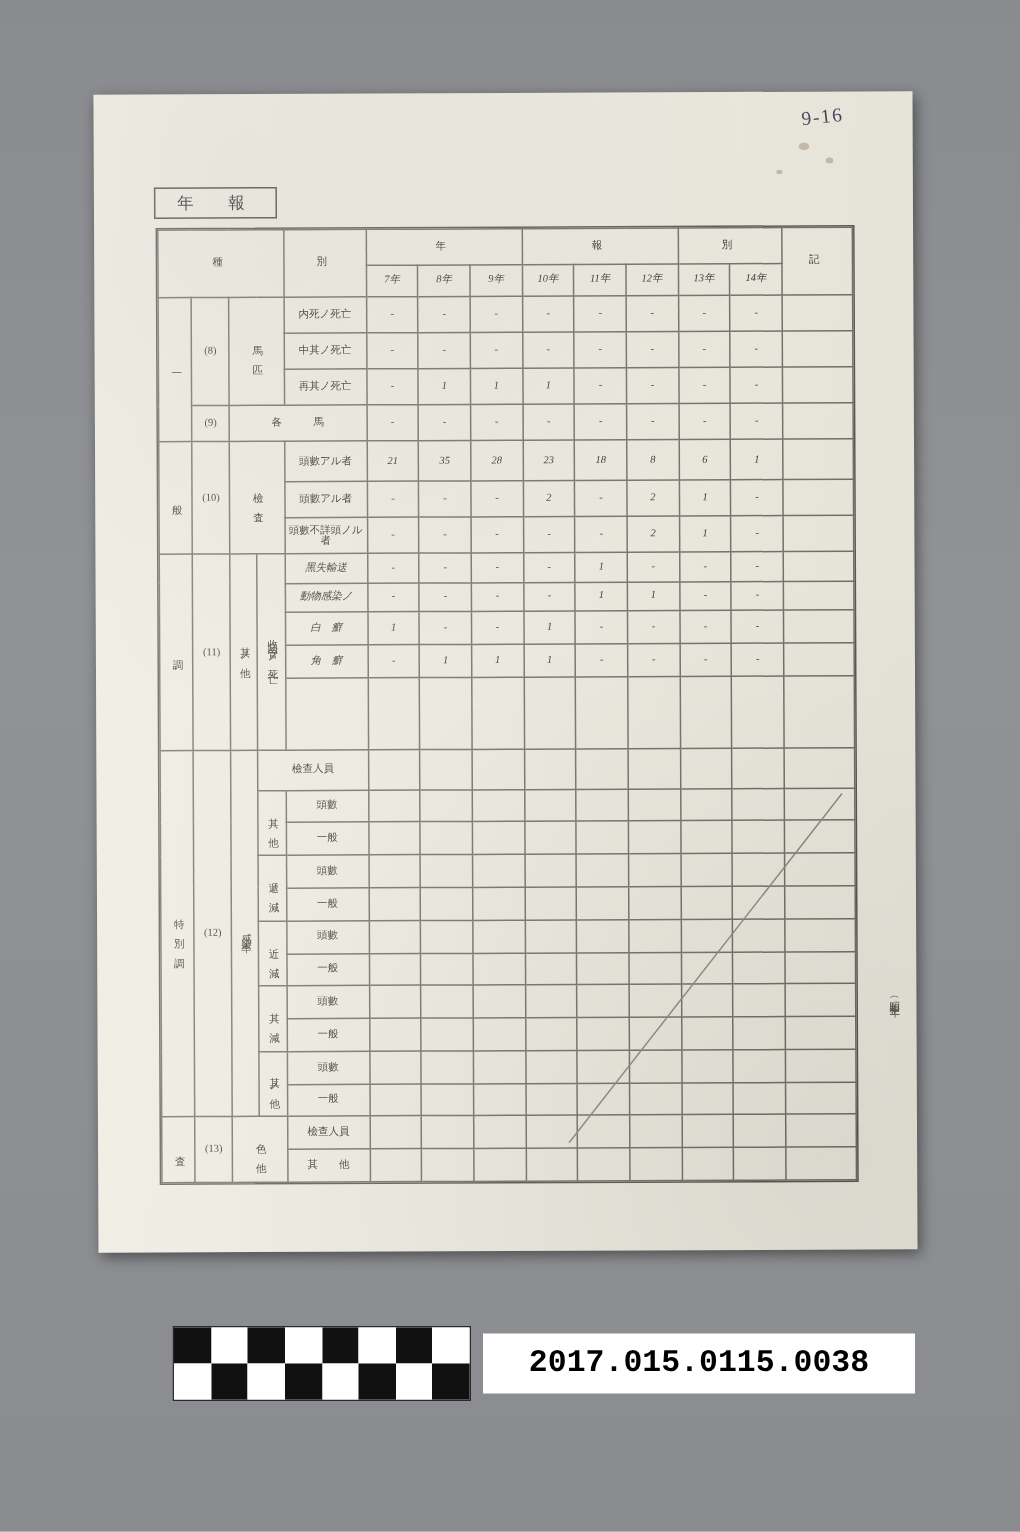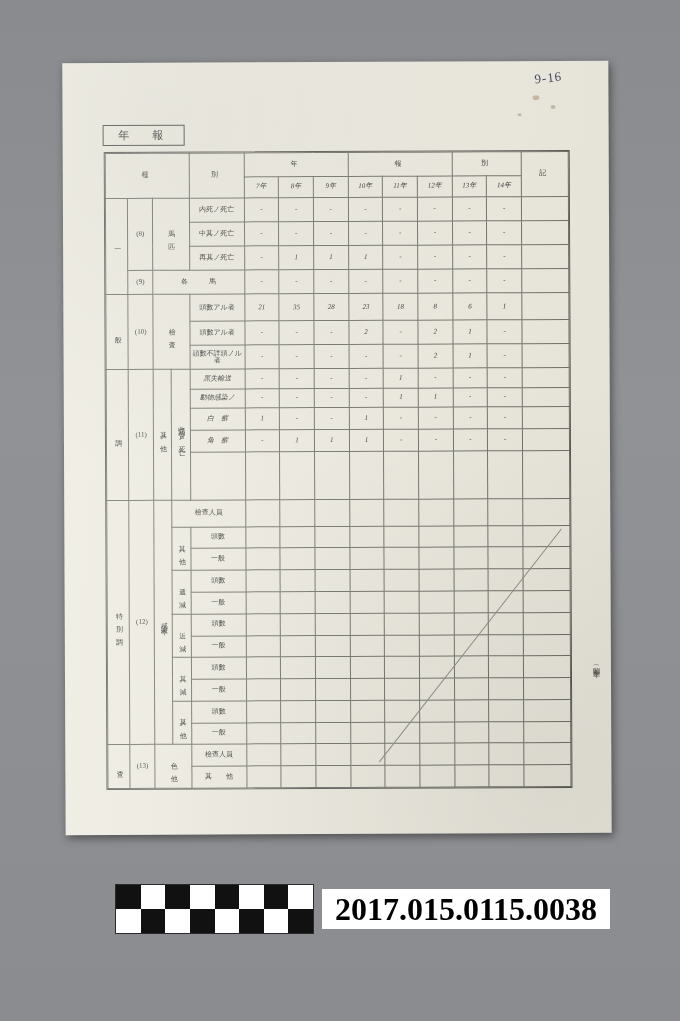--- a/index.html
+++ b/index.html
@@ -120,23 +120,23 @@
     display:flex;flex-direction:column;
     background:#fff;
   }
   .ruler .rrow{display:flex;flex:1;}
   .ruler .rrow span{flex:1;}
   .accession{
     position:absolute;left:322px;top:889px;
     width:288px;height:40px;
     background:#fff;
     color:#000;
-    font-family:Liberation Serif, serif;
+    font-family:Liberation Mono, monospace;
     font-weight:bold;
-    font-size:32px;
+    font-size:21px;
     letter-spacing:0px;
     display:flex;align-items:center;justify-content:center;
   }
 </style>
 </head>
 <body>
 
 <div class="bg"></div>
 
 <div class="sheet">

